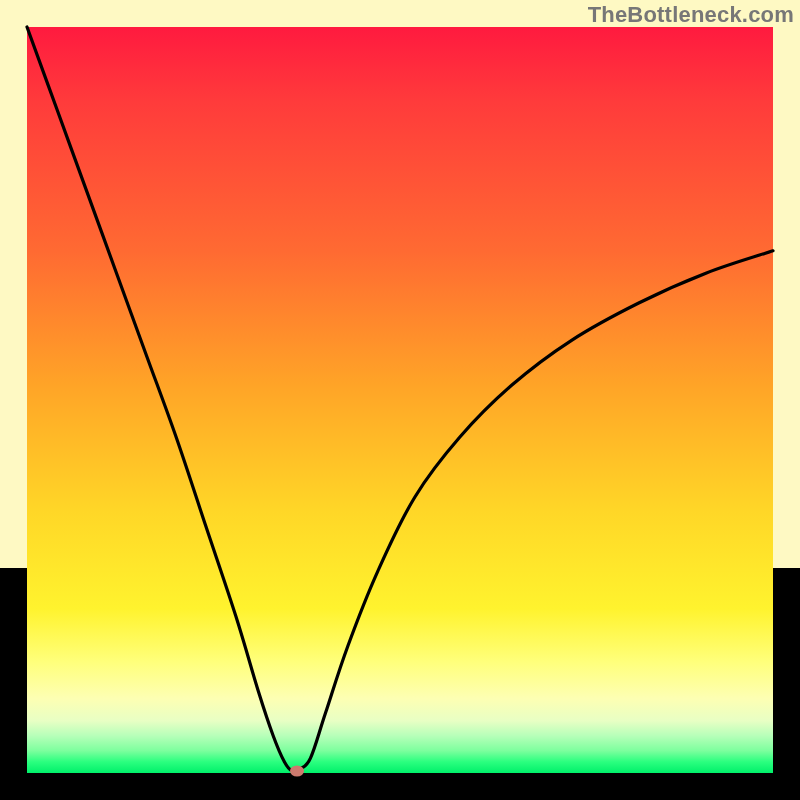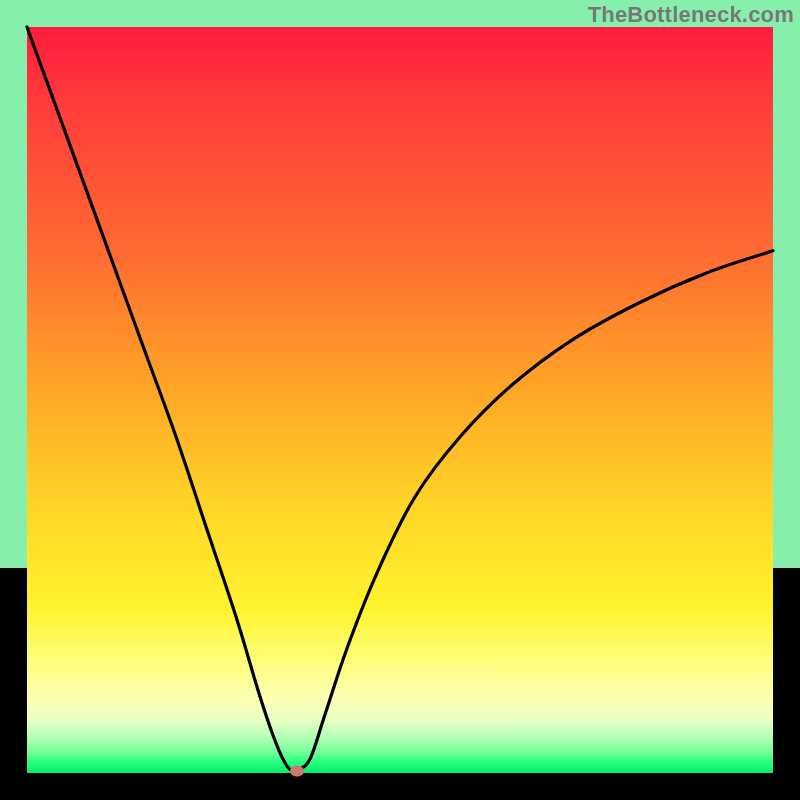--- a/index.html
+++ b/index.html
@@ -8,21 +8,21 @@
     width: 800px;
     height: 800px;
     background: #000;
     overflow: hidden;
     font-family: Arial, Helvetica, sans-serif;
   }
   .wrap {
     position: relative;
     width: 800px;
     height: 568px;
-    background: #86efac;
+    background: #fef9c3;
   }
   .plot {
     position: absolute;
     left: 27px;
     top: 27px;
     width: 746px;
     height: 746px;
     
     background: linear-gradient(to bottom,
       #ff1a3f 0%,

